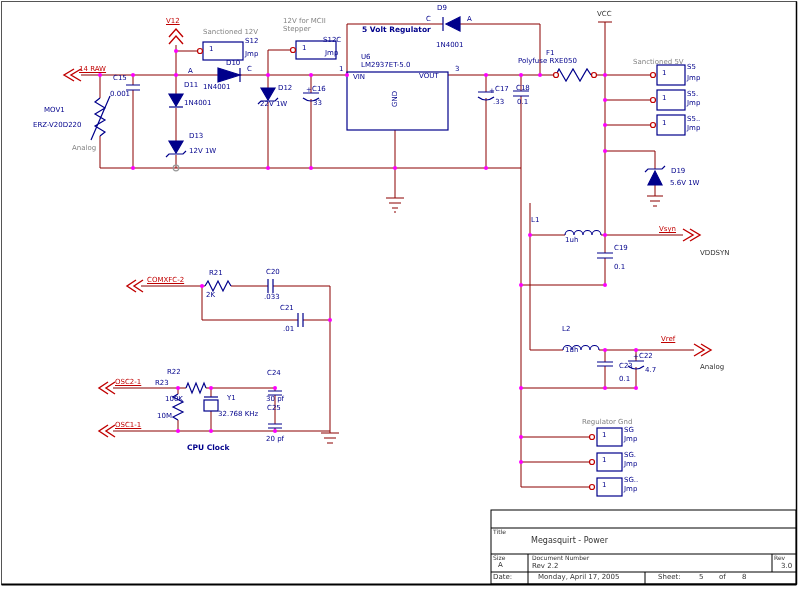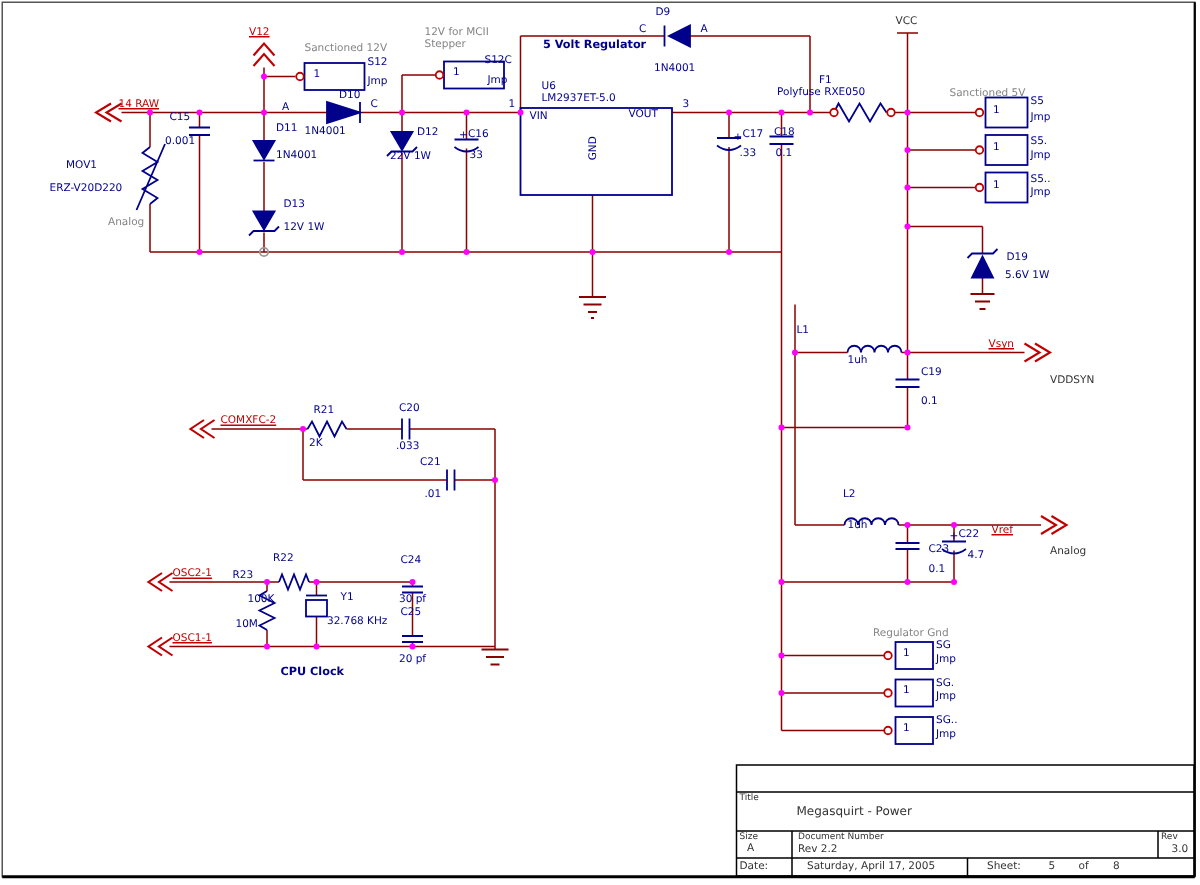--- a/index.html
+++ b/index.html
@@ -184,21 +184,21 @@
     <path d="M528,554 V584 M772,554 V572 M645,572 V584"></path>
   </g>
 </svg>
 
 <i class="L r" style="left:79px;top:66px">14 RAW</i>
 <i class="L r" style="left:166px;top:18px">V12</i>
 <i class="L r" style="left:147px;top:277px">COMXFC-2</i>
 <i class="L r" style="left:115px;top:379px">OSC2-1</i>
 <i class="L r" style="left:115px;top:422px">OSC1-1</i>
 <i class="L r" style="left:659px;top:226px">Vsyn</i>
-<i class="L r" style="left:661px;top:350px">Vref</i>
+<i class="L r" style="left:661px;top:336px">Vref</i>
 
 <i class="L k" style="left:597px;top:11px">VCC</i>
 <i class="L k" style="left:700px;top:250px">VDDSYN</i>
 <i class="L k" style="left:700px;top:364px">Analog</i>
 
 <i class="L g" style="left:203px;top:29px">Sanctioned 12V</i>
 <i class="L g" style="left:283px;top:18px">12V for MCII</i>
 <i class="L g" style="left:283px;top:26px">Stepper</i>
 <i class="L g" style="left:633px;top:59px">Sanctioned 5V</i>
 <i class="L g" style="left:582px;top:419px">Regulator Gnd</i>
@@ -288,39 +288,39 @@
 <i class="L" style="left:624px;top:486px">Jmp</i>
 <i class="L" style="left:602px;top:482px">1</i>
 
 <i class="L" style="left:209px;top:270px">R21</i>
 <i class="L" style="left:206px;top:292px">2K</i>
 <i class="L" style="left:266px;top:269px">C20</i>
 <i class="L" style="left:264px;top:294px">.033</i>
 <i class="L" style="left:280px;top:305px">C21</i>
 <i class="L" style="left:283px;top:326px">.01</i>
 
-<i class="L" style="left:182px;top:369px">R22</i>
+<i class="L" style="left:167px;top:369px">R22</i>
 <i class="L" style="left:165px;top:396px">100K</i>
 <i class="L" style="left:155px;top:380px">R23</i>
 <i class="L" style="left:157px;top:413px">10M</i>
 <i class="L" style="left:227px;top:395px">Y1</i>
 <i class="L" style="left:218px;top:411px">32.768 KHz</i>
 <i class="L" style="left:267px;top:370px">C24</i>
 <i class="L" style="left:266px;top:396px">30 pf</i>
 <i class="L" style="left:267px;top:405px">C25</i>
 <i class="L" style="left:266px;top:436px">20 pf</i>
 
 <i class="L k f6" style="left:493px;top:529px">Title</i>
 <i class="L k f8" style="left:531px;top:537px">Megasquirt - Power</i>
 <i class="L k f6" style="left:493px;top:555px">Size</i>
 <i class="L k" style="left:498px;top:562px">A</i>
 <i class="L k f6" style="left:532px;top:555px">Document Number</i>
 <i class="L k" style="left:532px;top:563px">Rev 2.2</i>
 <i class="L k f6" style="left:774px;top:555px">Rev</i>
 <i class="L k" style="left:781px;top:563px">3.0</i>
 <i class="L k" style="left:493px;top:574px">Date:</i>
-<i class="L k" style="left:538px;top:574px">Saturday, April 17, 2005</i>
+<i class="L k" style="left:538px;top:574px">Monday, April 17, 2005</i>
 <i class="L k" style="left:658px;top:574px">Sheet:</i>
 <i class="L k" style="left:699px;top:574px">5</i>
 <i class="L k" style="left:719px;top:574px">of</i>
 <i class="L k" style="left:742px;top:574px">8</i>
 
 </div>
 
 </body></html>

